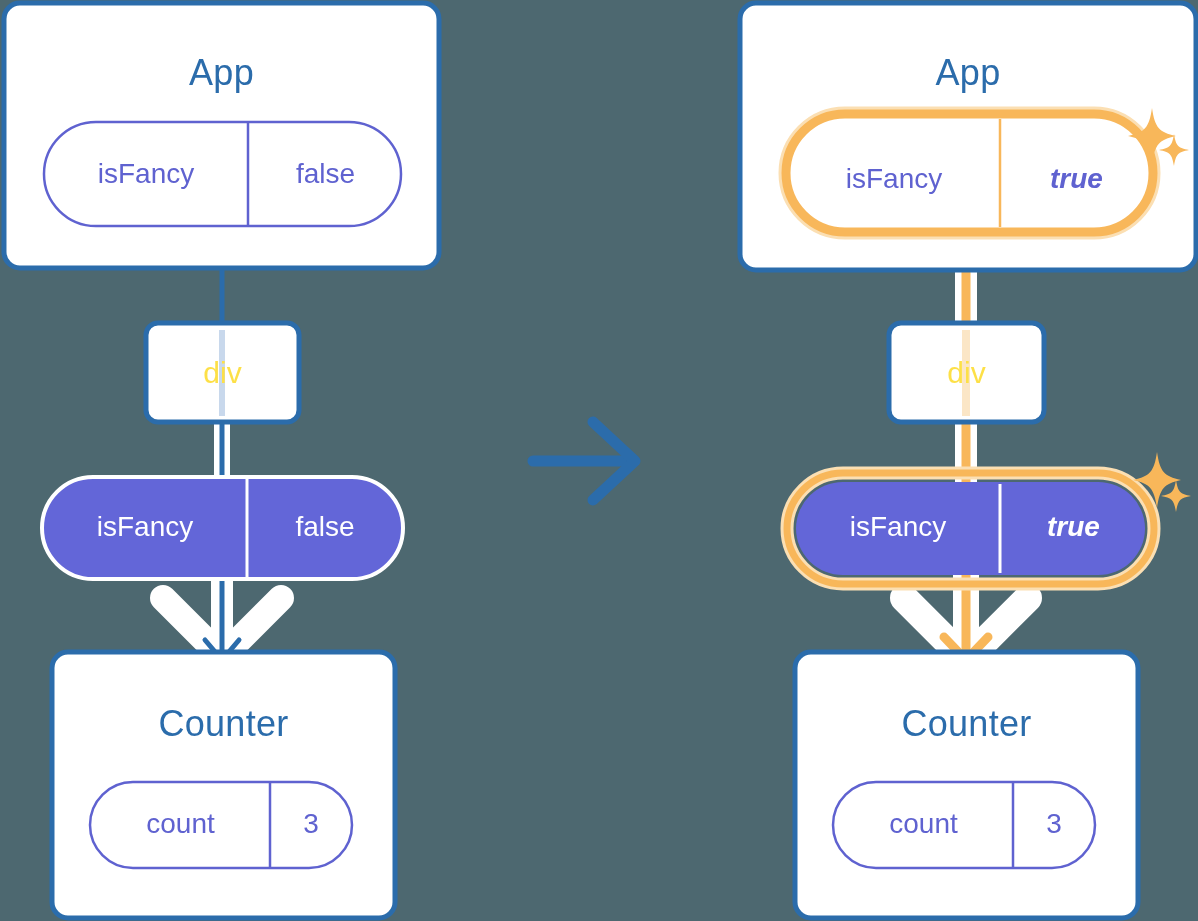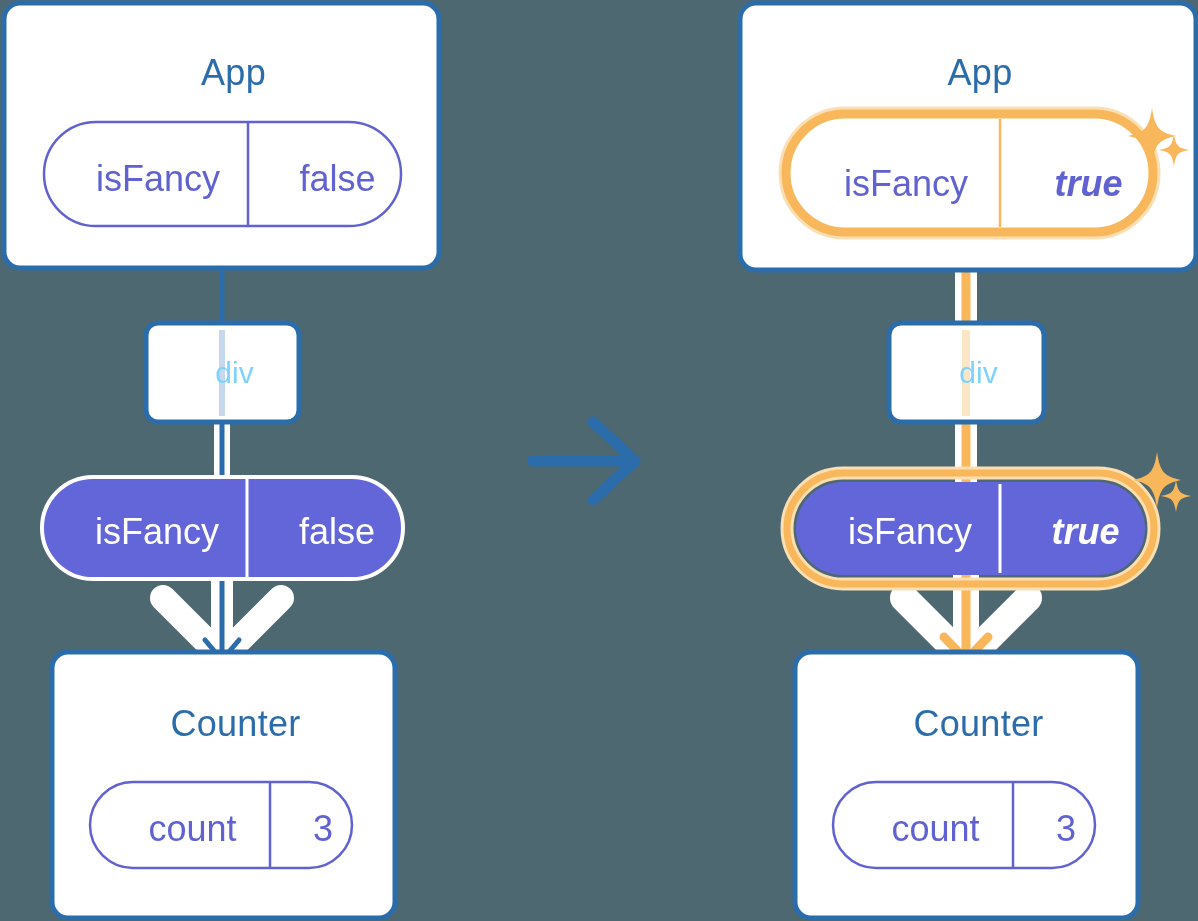--- a/index.html
+++ b/index.html
@@ -19,33 +19,32 @@
     position: absolute;
     top: 0; left: 0;
     width: 1198px;
     height: 921px;
     overflow: visible;
   }
   .txt {
     position: absolute;
     white-space: nowrap;
     pointer-events: none;
-    margin-left: 12px;
   }
   .component-title {
     font-size: 36px;
     color: #2b6cab;
     letter-spacing: 0.3px;
   }
   .div-title {
     font-size: 30px;
-    color: #7dd3fc;
+    color: #fde047;
   }
   .pill-key, .pill-val {
-    font-size: 36px;
+    font-size: 28px;
   }
   .pill-outline-text { color: #5f62d0; }
   .pill-filled-text  { color: #ffffff; }
   .bold { font-weight: bold; font-style: italic; }
 </style>
 </head>
 <body>
 
 <div id="stage">
 

